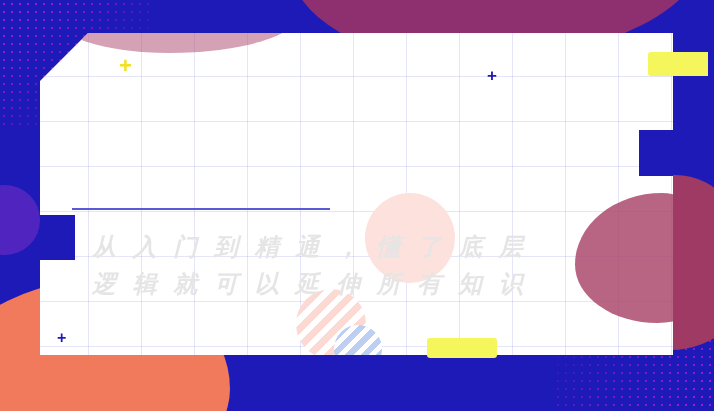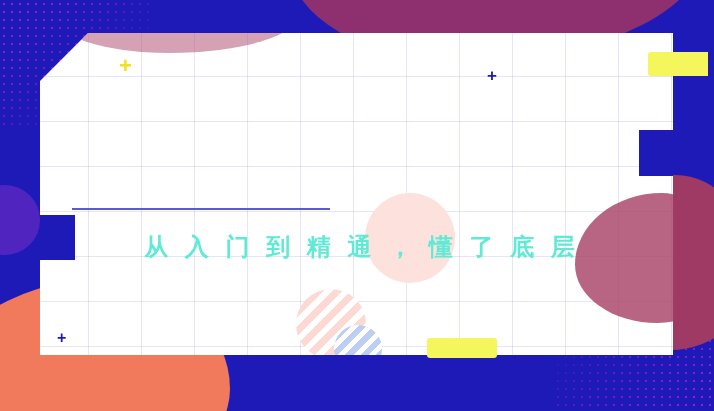--- a/index.html
+++ b/index.html
@@ -218,27 +218,27 @@
     position: absolute;
     left: 72px; top: 208px;
     width: 258px;
     height: 2px;
     background: #5a5ad8;
   }
   .subline {
     position: absolute;
     left: 92px; top: 228px;
     width: 540px;
-    color: #5eead4;
+    color: #e5e5e5;
     font-size: 24px;
     font-weight: 700;
     letter-spacing: 5px;
     line-height: 1.55;
-    text-align: center;
     white-space: nowrap;
+    font-style: italic;
   }
   .subline div { white-space: nowrap; }
 </style>
 </head>
 <body>
 
 <div id="poster">
 
   <div class="bg-blue"></div>
 
@@ -272,15 +272,16 @@
 
   <div class="plus plus-yellow">+</div>
   <div class="plus plus-blue-a">+</div>
   <div class="plus plus-blue-b">+</div>
 
 
   <div class="rule"></div>
 
   <div class="subline">
     <div>从 入 门 到 精 通 ， 懂 了 底 层</div>
+    <div>逻 辑 就 可 以 延 伸 所 有 知 识</div>
   </div>
 
 </div>
 
 </body></html>

